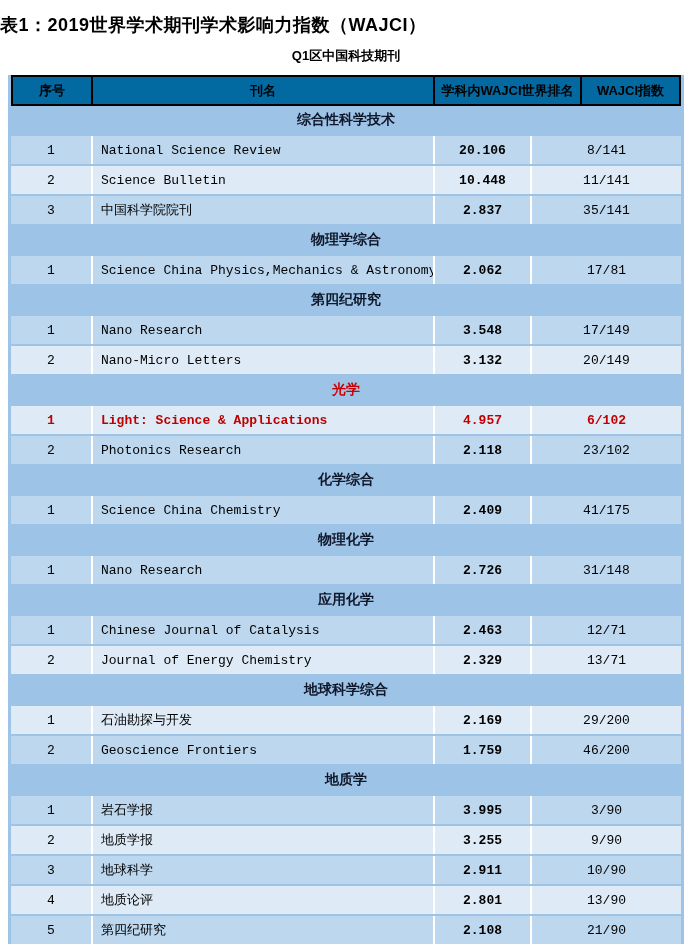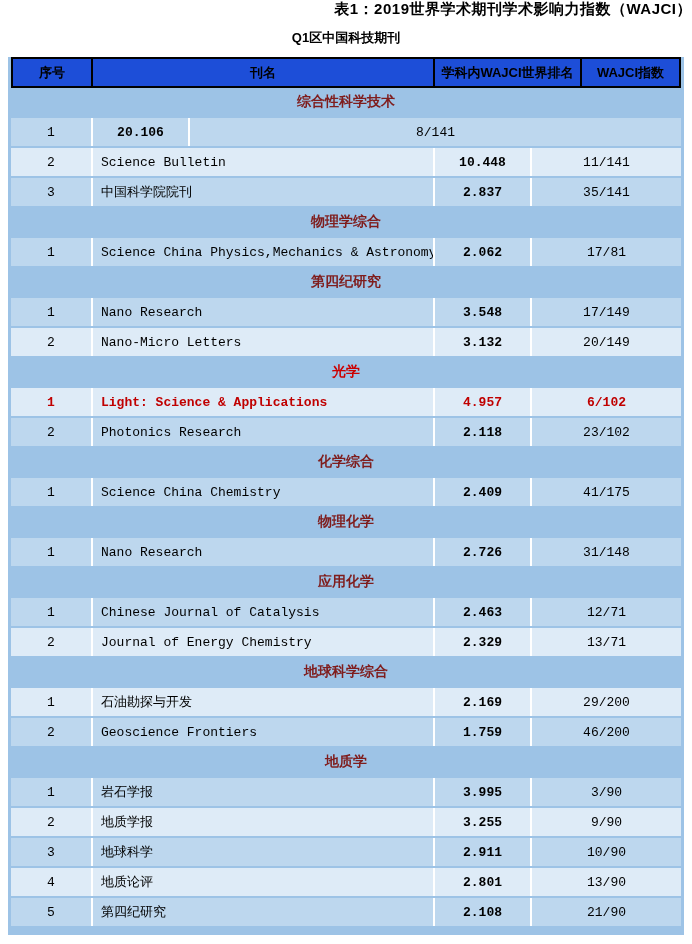--- a/index.html
+++ b/index.html
@@ -2,53 +2,53 @@
 <html><head>
 <meta charset="utf-8">
 <style>
   html,body{margin:0;padding:0;background:#fff;}
   .page{
     width:692px;height:944px;background:#fff;overflow:hidden;
     font-family:"Liberation Sans","DejaVu Sans",sans-serif;
     -webkit-font-smoothing:antialiased;
   }
   .title{
-    text-align:right;font-size:15px;font-weight:bold;color:#000;
+    padding-top:13px;text-align:left;font-size:18px;font-weight:bold;color:#000;
     letter-spacing:0.5px;
   }
   .subtitle{
     margin-top:10px;text-align:center;font-size:13px;font-weight:bold;color:#000;
   }
   .tablewrap{
     margin:10px 8px 0 8px;width:676px;box-sizing:border-box;
     background:#9dc3e6;padding:0 3px 7px 3px;
   }
   .row{display:flex;height:28px;margin-bottom:2px;align-items:stretch;}
   .row.header{
-    height:31px;margin-bottom:0;background:#1d4ed8;
+    height:31px;margin-bottom:0;background:#0369a1;
     border:2px solid #000;box-sizing:border-box;
   }
   .row.header .cell{
     border-right:2px solid #000;background:transparent;
     font-weight:bold;font-size:13px;color:#000;
     display:flex;align-items:center;justify-content:center;
   }
   .row.header .cell:last-child{border-right:none;}
   .cell{
     box-sizing:border-box;display:flex;align-items:center;justify-content:center;
     font-size:13px;color:#000;overflow:hidden;white-space:nowrap;
   }
   .c-no   {flex:0 0 82px;}
   .c-name {flex:0 0 342px;justify-content:flex-start;padding-left:8px;}
   .c-wajci{flex:0 0 97px;font-weight:bold;}
   .c-rank {flex:1 1 auto;}
   .row.header .c-no{flex-basis:80px;}
   .row.section{
     background:#9dc3e6;display:flex;align-items:center;justify-content:center;
-    font-size:14px;font-weight:bold;color:#7f1d1d;
+    font-size:14px;font-weight:bold;color:#0f172a;
   }
   .row.section.hl{color:#cc0000;text-align:right;}
   .row.data .cell{
     border-right:2px solid #fff;
     font-family:"Liberation Mono","DejaVu Sans Mono",monospace;
   }
   .row.data .cell:last-child{border-right:none;}
   .row.data.dark .cell{background:#bdd7ee;}
   .row.data.light .cell{background:#deebf7;}
   .row.data.hl .cell{color:#c00000;}
@@ -67,20 +67,21 @@
     <div class="row header">
       <div class="cell c-no">序号</div>
       <div class="cell c-name" style="justify-content:center;padding-left:0;">刊名</div>
       <div class="cell c-rank">学科内WAJCI世界排名</div>
       <div class="cell c-wajci">WAJCI指数</div>
     </div>
     <div>
         <div class="row section">综合性科学技术</div>
         <div class="row data dark">
           <div class="cell c-no">1</div>
+          <div class="cell c-name">National Science Review</div>
           <div class="cell c-wajci">20.106</div>
           <div class="cell c-rank">8/141</div>
         </div>
         <div class="row data light">
           <div class="cell c-no">2</div>
           <div class="cell c-name">Science Bulletin</div>
           <div class="cell c-wajci">10.448</div>
           <div class="cell c-rank">11/141</div>
         </div>
         <div class="row data dark">

